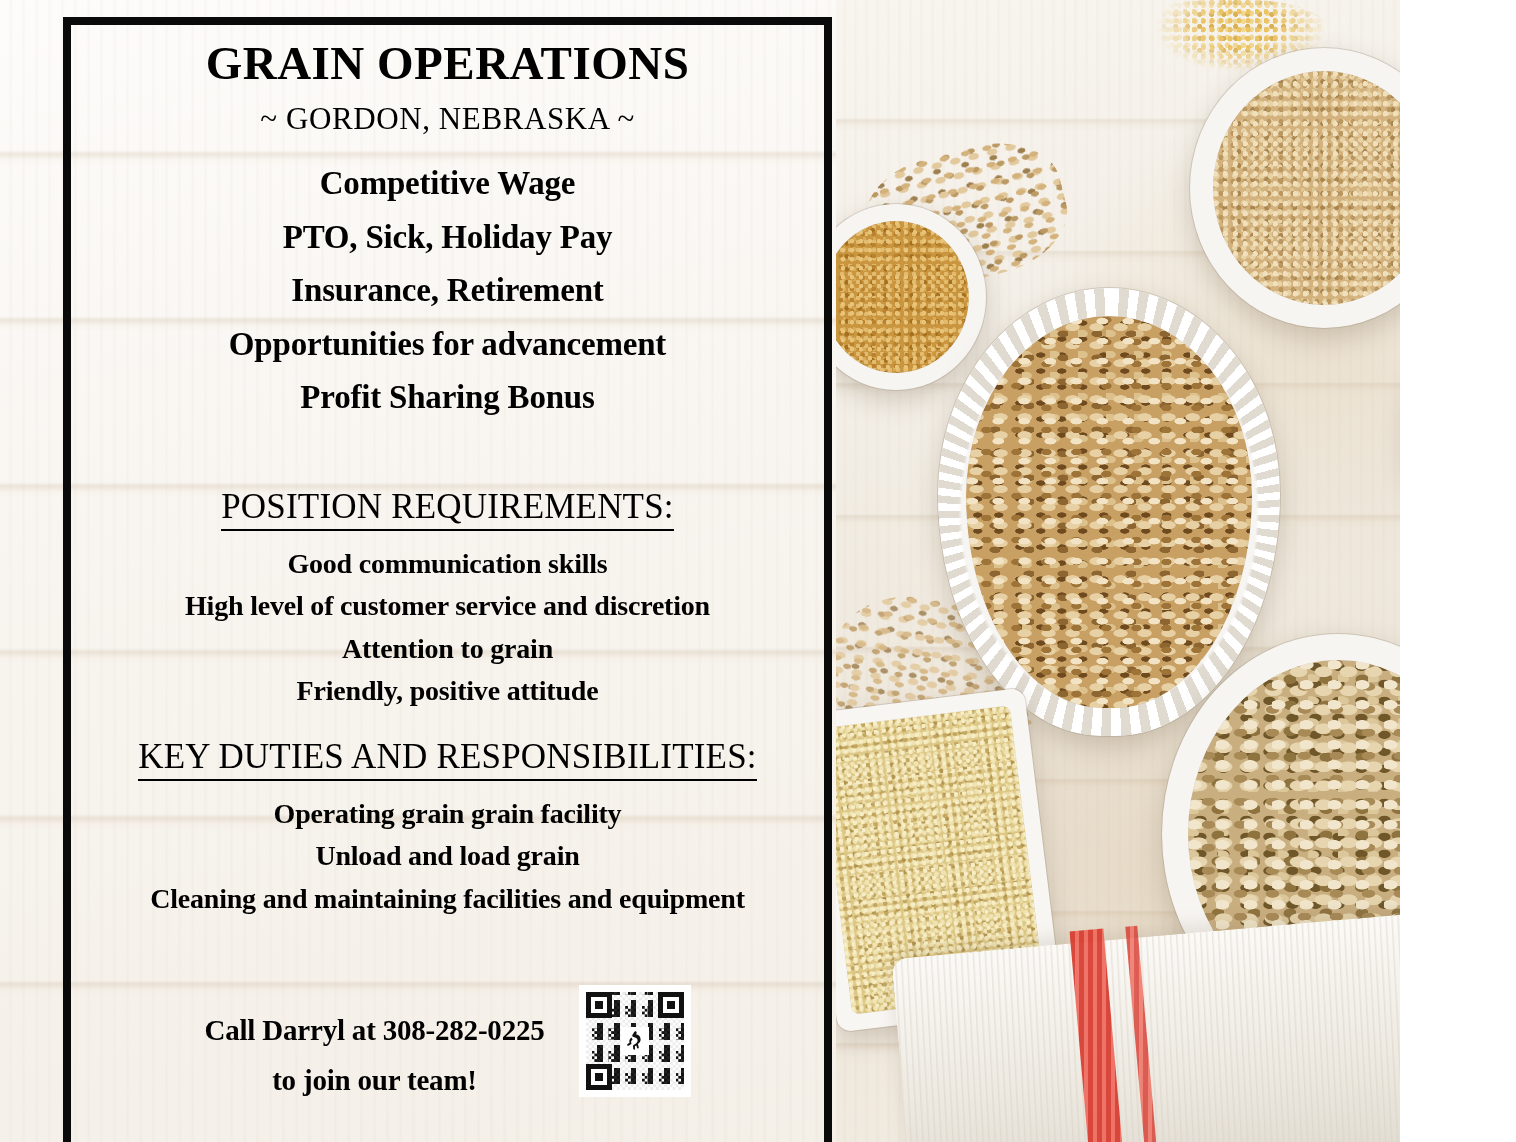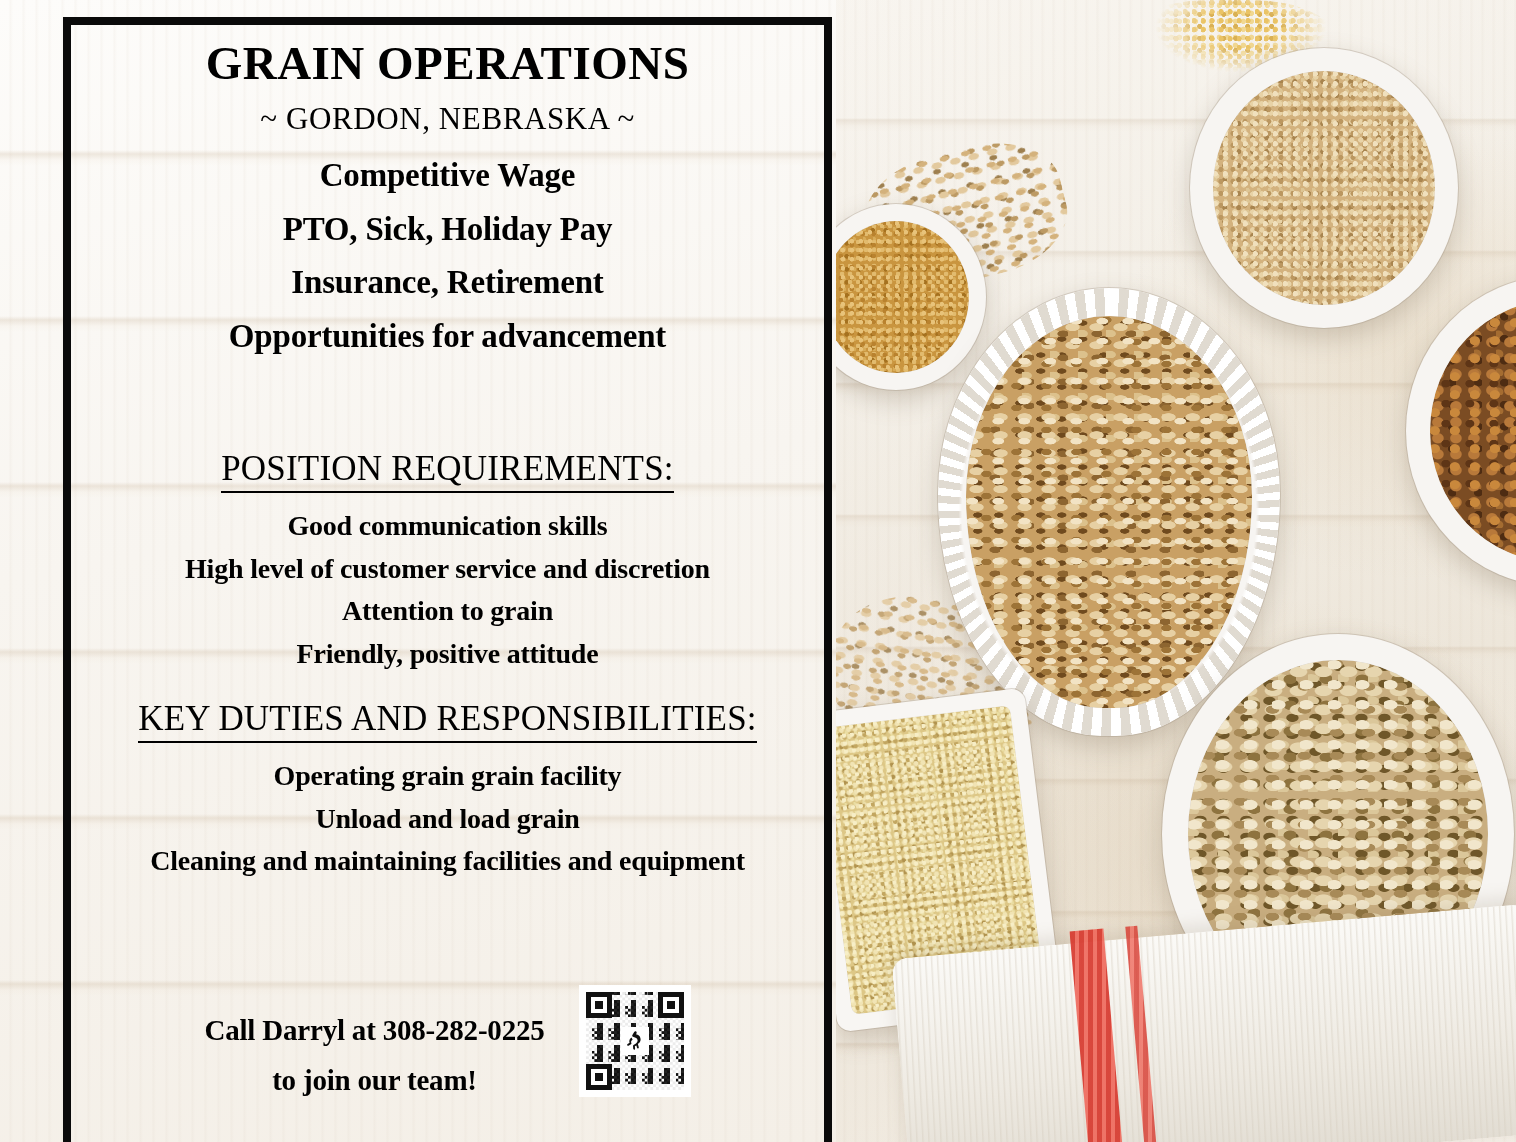--- a/index.html
+++ b/index.html
@@ -8,21 +8,21 @@
   html, body {
     width: 1516px;
     height: 1142px;
     overflow: hidden;
     background: #ffffff;
     font-family: "Liberation Serif", "DejaVu Serif", serif;
   }
 
   #flyer {
     position: relative;
-    width: 1516px;
+    width: 1400px;
     height: 1142px;
     overflow: hidden;
     background: #f4f1ec;
   }
 
   
   .photo-layer {
     position: absolute;
     inset: 0;
     overflow: hidden;
@@ -316,32 +316,32 @@
 
   .subtitle {
     font-family: "Liberation Serif", "DejaVu Serif", serif;
     font-weight: normal;
     font-size: 31px;
     letter-spacing: 0.6px;
     margin-top: 13px;
   }
 
   .benefits {
-    margin-top: 12px;
+    margin-top: 20px;
   }
   .benefits .line {
     font-family: "Liberation Serif", "DejaVu Serif", serif;
     font-weight: bold;
     font-size: 33px;
     line-height: 1.62;
     letter-spacing: -0.2px;
   }
 
   .section {
-    margin-top: 86px;
+    margin-top: 62px;
   }
   .section-head {
     display: inline-block;
     font-family: "Liberation Serif", "DejaVu Serif", serif;
     font-weight: normal;
     font-size: 35px;
     letter-spacing: 0.2px;
     border-bottom: 2px solid #000;
     padding-bottom: 2px;
     margin-bottom: 12px;
@@ -506,20 +506,21 @@
 
     <div class="title">GRAIN OPERATIONS</div>
 
     <div class="subtitle">~ GORDON, NEBRASKA ~</div>
 
     <div class="benefits">
       <div class="line">Competitive Wage</div>
       <div class="line">PTO, Sick, Holiday Pay</div>
       <div class="line">Insurance, Retirement</div>
       <div class="line">Opportunities for advancement</div>
+      <div class="line">Profit Sharing Bonus</div>
     </div>
 
     <div class="section">
       <div class="section-head">POSITION REQUIREMENTS:</div>
       <div class="line">Good communication skills</div>
       <div class="line">High level of customer service and discretion</div>
       <div class="line">Attention to grain</div>
       <div class="line">Friendly, positive attitude</div>
     </div>
 

